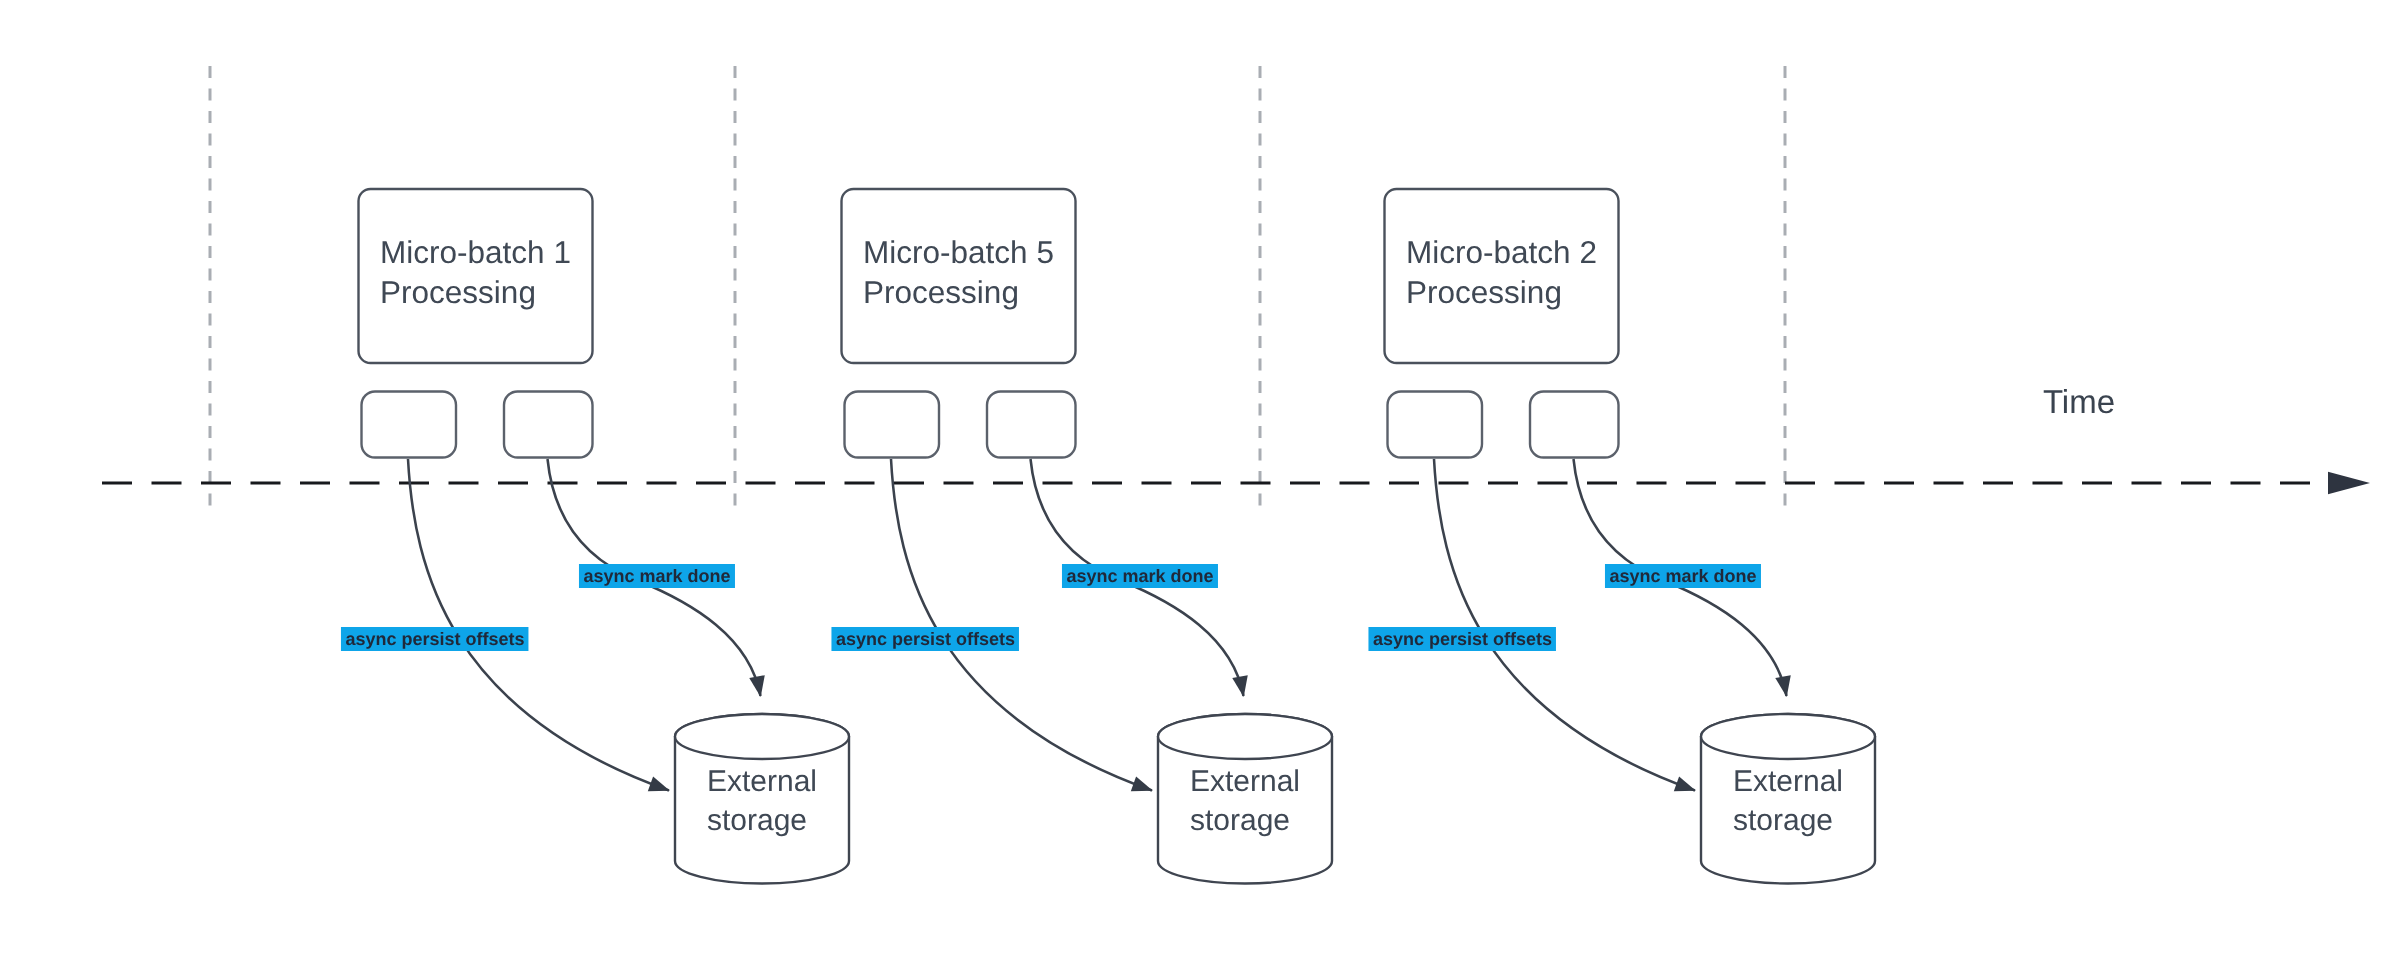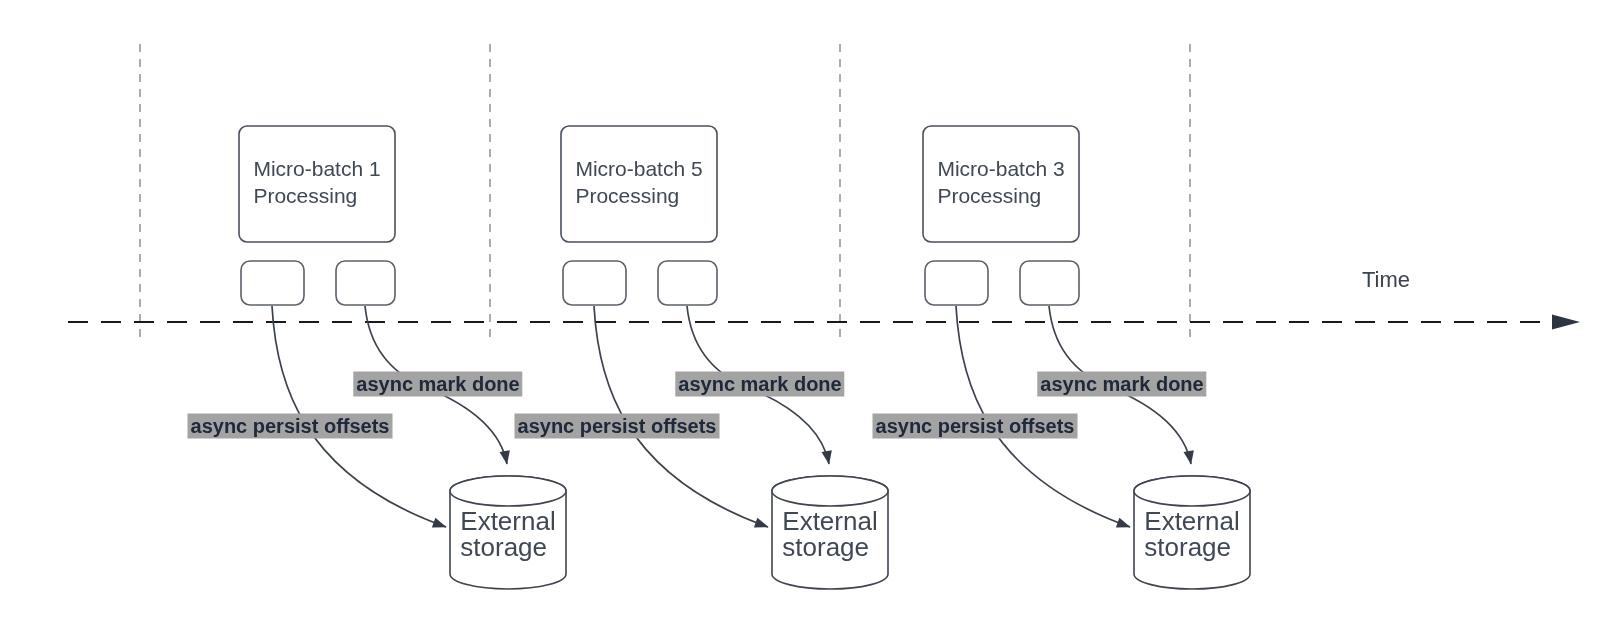--- a/index.html
+++ b/index.html
@@ -18,29 +18,29 @@
     text-align: left;
     white-space: pre-line;
     pointer-events: none;
   }
   .shape-title {
     font-size: 21px;
     line-height: 27px;
     color: #3f4854;
   }
   .storage-title {
-    font-size: 26px;
+    font-size: 20px;
     line-height: 26px;
     color: #3f4854;
   }
   .annotation {
-    font-size: 20px;
+    font-size: 12px;
     font-weight: bold;
     color: #20293a;
-    background: #a3a3a3;
+    background: #0ea5e9;
     padding: 1px 3px;
     white-space: nowrap;
   }
   .time-label {
     font-size: 22px;
     color: #3a434f;
     background: transparent;
   }
   
   .guide       { stroke: #a9adb3; stroke-width: 2; stroke-dasharray: 8 7; fill: none; }
@@ -105,36 +105,36 @@
       <rect class="smallbox" x="1020" y="261" width="59" height="44" rx="9"></rect>
       <path class="connector" marker-end="url(#arw)" d="M 956 306 C 960 380, 984 475, 1130 527"></path>
       <path class="connector" marker-end="url(#arw)" d="M 1049 306 C 1053 345, 1072 372, 1109 387 C 1146 402, 1184 425, 1191 464"></path>
       <g>
         <path class="cyl" d="M 1134 491 A 58 15 0 0 1 1250 491 L 1250 574 A 58 15 0 0 1 1134 574 Z"></path>
         <ellipse class="cyl" cx="1192" cy="491" rx="58" ry="15"></ellipse>
       </g>
     </g>
   </svg>
 
-  <div class="lbl time-label" style="left:1386px; top:268px;margin-top:12px;">Time</div>
+  <div class="lbl time-label" style="left:1386px; top:268px;">Time</div>
 
   <div class="lbl shape-title" style="left:317px;  top:182px;">Micro-batch 1
 Processing</div>
   <div class="lbl annotation" style="left:290px;  top:426px;">async persist offsets</div>
   <div class="lbl annotation" style="left:438px;  top:384px;">async mark done</div>
   <div class="lbl storage-title" style="left:508px; top:534px;">External
 storage</div>
 
   <div class="lbl shape-title" style="left:639px;  top:182px;">Micro-batch 5
 Processing</div>
   <div class="lbl annotation" style="left:617px;  top:426px;">async persist offsets</div>
   <div class="lbl annotation" style="left:760px;  top:384px;">async mark done</div>
   <div class="lbl storage-title" style="left:830px; top:534px;">External
 storage</div>
 
-  <div class="lbl shape-title" style="left:1001px; top:182px;">Micro-batch 3
+  <div class="lbl shape-title" style="left:1001px; top:182px;">Micro-batch 2
 Processing</div>
   <div class="lbl annotation" style="left:975px;  top:426px;">async persist offsets</div>
   <div class="lbl annotation" style="left:1122px; top:384px;">async mark done</div>
   <div class="lbl storage-title" style="left:1192px; top:534px;">External
 storage</div>
 
 </div>
 
 </body></html>

